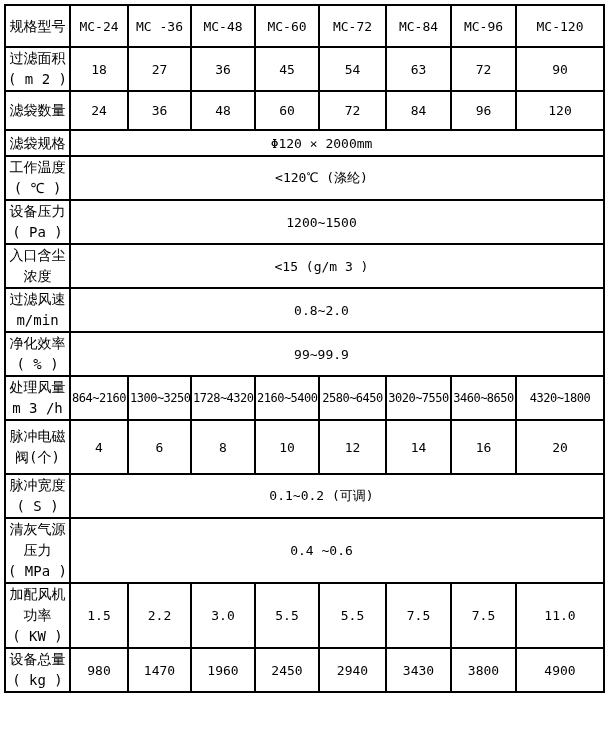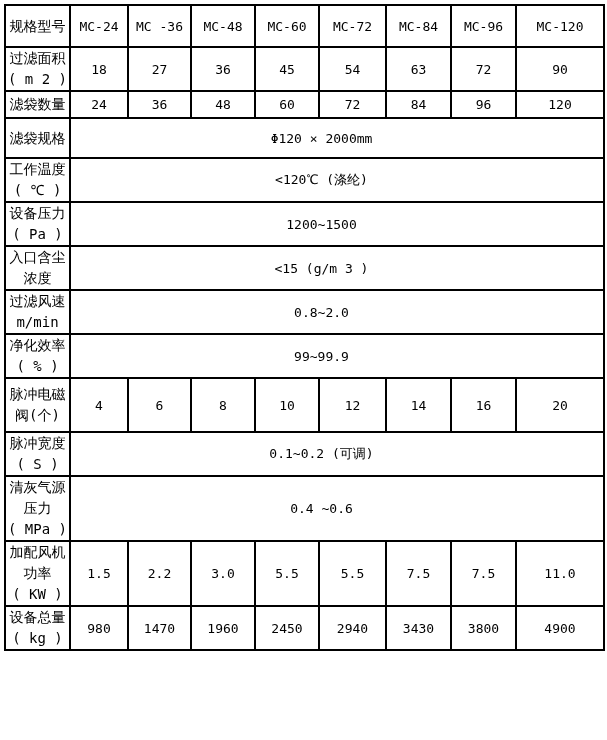--- a/index.html
+++ b/index.html
@@ -15,22 +15,22 @@
   td {
     border:2px solid #000; text-align:center; vertical-align:middle;
     padding:0 1px; overflow:hidden;
   }
   .label-cell { font-size:14px; line-height:1.5; white-space:pre-line; }
   .value-cell { font-size:13px; }
   .tight      { font-size:12px; letter-spacing:-0.5px; }
   
   .merged-cell { padding-right:32px; }
   
-  tr.r-header{height:42px} tr.r-fa{height:37px} tr.r-bc{height:27px}
-  tr.r-bs{height:40px} tr.r-wt{height:38px} tr.r-dp{height:42px}
+  tr.r-header{height:42px} tr.r-fa{height:37px} tr.r-bc{height:39px}
+  tr.r-bs{height:26px} tr.r-wt{height:38px} tr.r-dp{height:42px}
   tr.r-id{height:44px} tr.r-fs{height:41px} tr.r-pe{height:41px}
   tr.r-av{height:43px} tr.r-pv{height:54px} tr.r-pw{height:38px}
   tr.r-pp{height:42px} tr.r-cap{height:64px} tr.r-cac{height:64px}
   tr.r-fp{height:62px} tr.r-tw{height:43px}
 </style>
 </head>
 <body>
 
 <table class="spec">
   <colgroup>
@@ -111,20 +111,32 @@
 m/min</td>
     <td class="value-cell merged-cell" colspan="8">0.8~2.0</td>
   </tr>
 
   <tr class="r-pe">
     <td class="label-cell">净化效率
 ( % )</td>
     <td class="value-cell merged-cell" colspan="8">99~99.9</td>
   </tr>
 
+  <tr class="r-av">
+    <td class="label-cell">处理风量
+m 3 /h</td>
+    <td class="value-cell tight">864~2160</td>
+    <td class="value-cell tight">1300~3250</td>
+    <td class="value-cell tight">1728~4320</td>
+    <td class="value-cell tight">2160~5400</td>
+    <td class="value-cell tight">2580~6450</td>
+    <td class="value-cell tight">3020~7550</td>
+    <td class="value-cell tight">3460~8650</td>
+    <td class="value-cell tight">4320~1800</td>
+  </tr>
 
   <tr class="r-pv">
     <td class="label-cell">脉冲电磁
 阀(个)</td>
     <td class="value-cell">4</td>
     <td class="value-cell">6</td>
     <td class="value-cell">8</td>
     <td class="value-cell">10</td>
     <td class="value-cell">12</td>
     <td class="value-cell">14</td>

